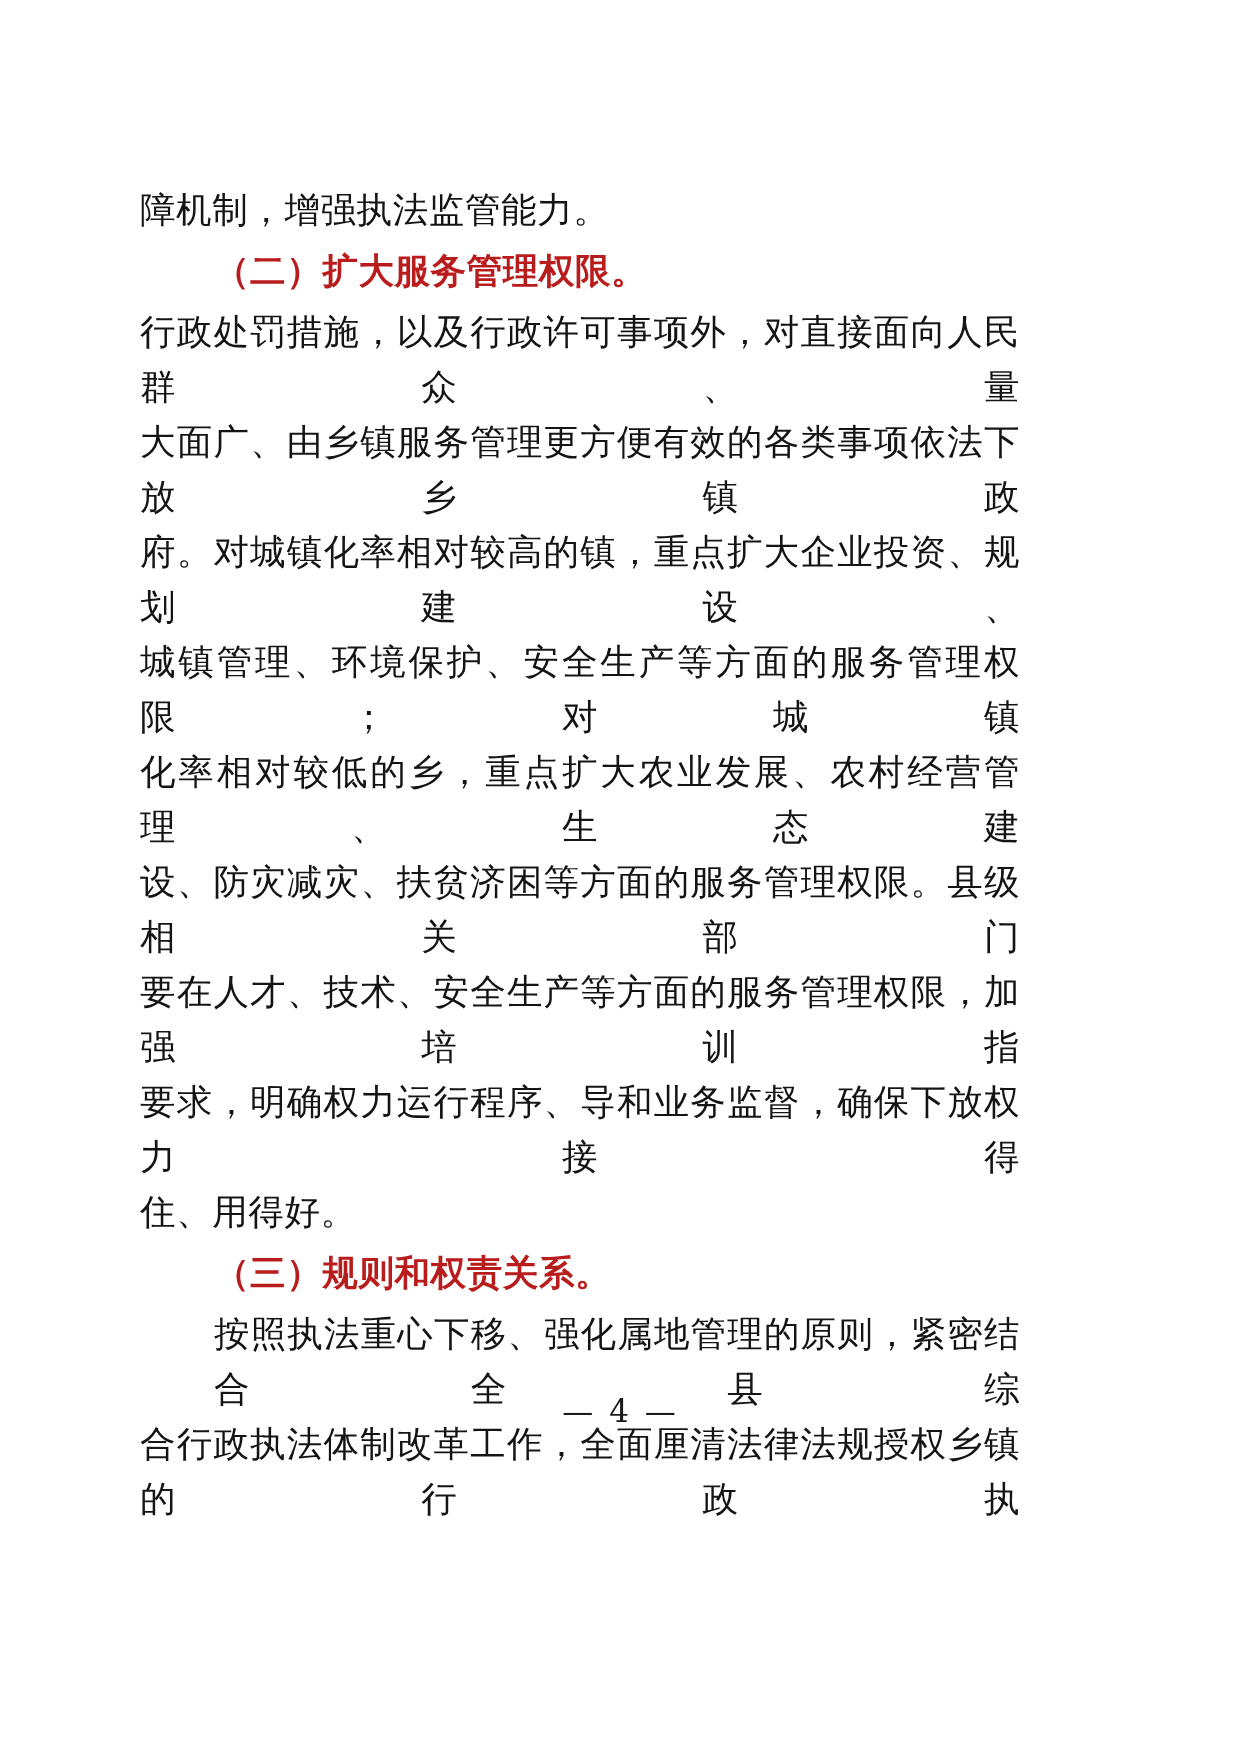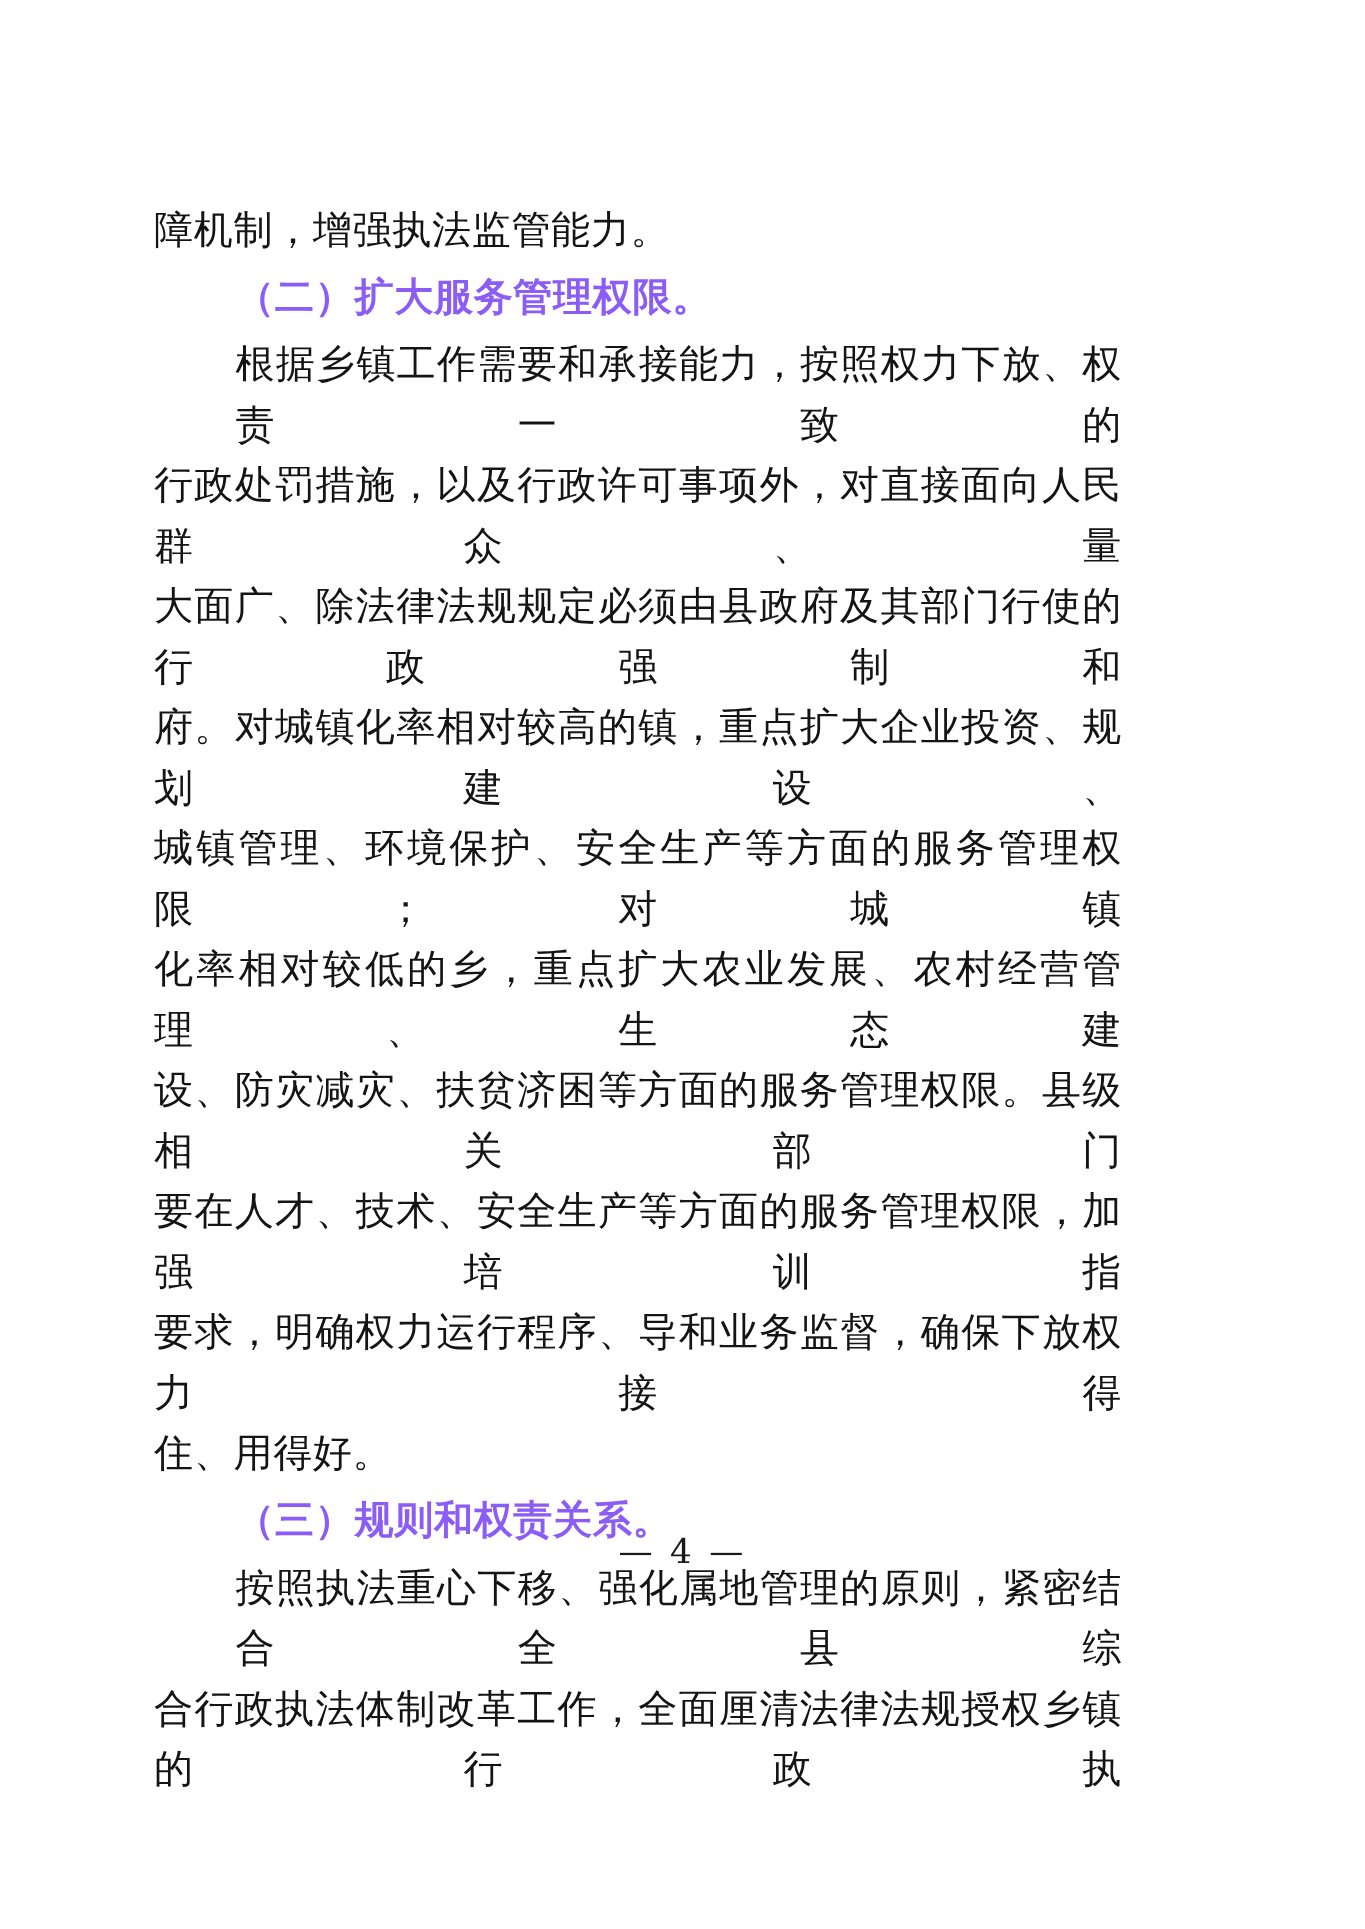--- a/index.html
+++ b/index.html
@@ -36,21 +36,21 @@
   }
   .line.justified {
     text-align: justify;
     text-align-last: justify;
     white-space: normal;
   }
   .heading {
     font-weight: 700;
     font-size: 35.5px;
     line-height: 55px;
-    color: #8b5cf6;
+    color: #b91c1c;
     letter-spacing: 0.6px;
     white-space: pre;
     padding-left: 74px;
     font-family: "DejaVu Serif", "Liberation Serif", serif;
   }
   .para-first {
     padding-left: 74px;
   }
   .spacer-sm { height: 6px; }
   .footer {
@@ -73,23 +73,22 @@
   <div class="content">
 
     <div class="line">障机制，增强执法监管能力。</div>
 
     <div class="spacer-sm"></div>
 
     <div class="heading">（二）扩大服务管理权限。</div>
 
     <div class="spacer-sm"></div>
 
-    <div class="line justified para-first">根据乡镇工作需要和承接能力，按照权力下放、权责一致的</div>
     <div class="line justified">行政处罚措施，以及行政许可事项外，对直接面向人民群众、量</div>
-    <div class="line justified">大面广、除法律法规规定必须由县政府及其部门行使的行政强制和</div>
+    <div class="line justified">大面广、由乡镇服务管理更方便有效的各类事项依法下放乡镇政</div>
     <div class="line justified">府。对城镇化率相对较高的镇，重点扩大企业投资、规划建设、</div>
     <div class="line justified">城镇管理、环境保护、安全生产等方面的服务管理权限；对城镇</div>
     <div class="line justified">化率相对较低的乡，重点扩大农业发展、农村经营管理、生态建</div>
     <div class="line justified">设、防灾减灾、扶贫济困等方面的服务管理权限。县级相关部门</div>
     <div class="line justified">要在人才、技术、安全生产等方面的服务管理权限，加强培训指</div>
     <div class="line justified">要求，明确权力运行程序、导和业务监督，确保下放权力接得</div>
     <div class="line">住、用得好。</div>
 
     <div class="spacer-sm"></div>
 

